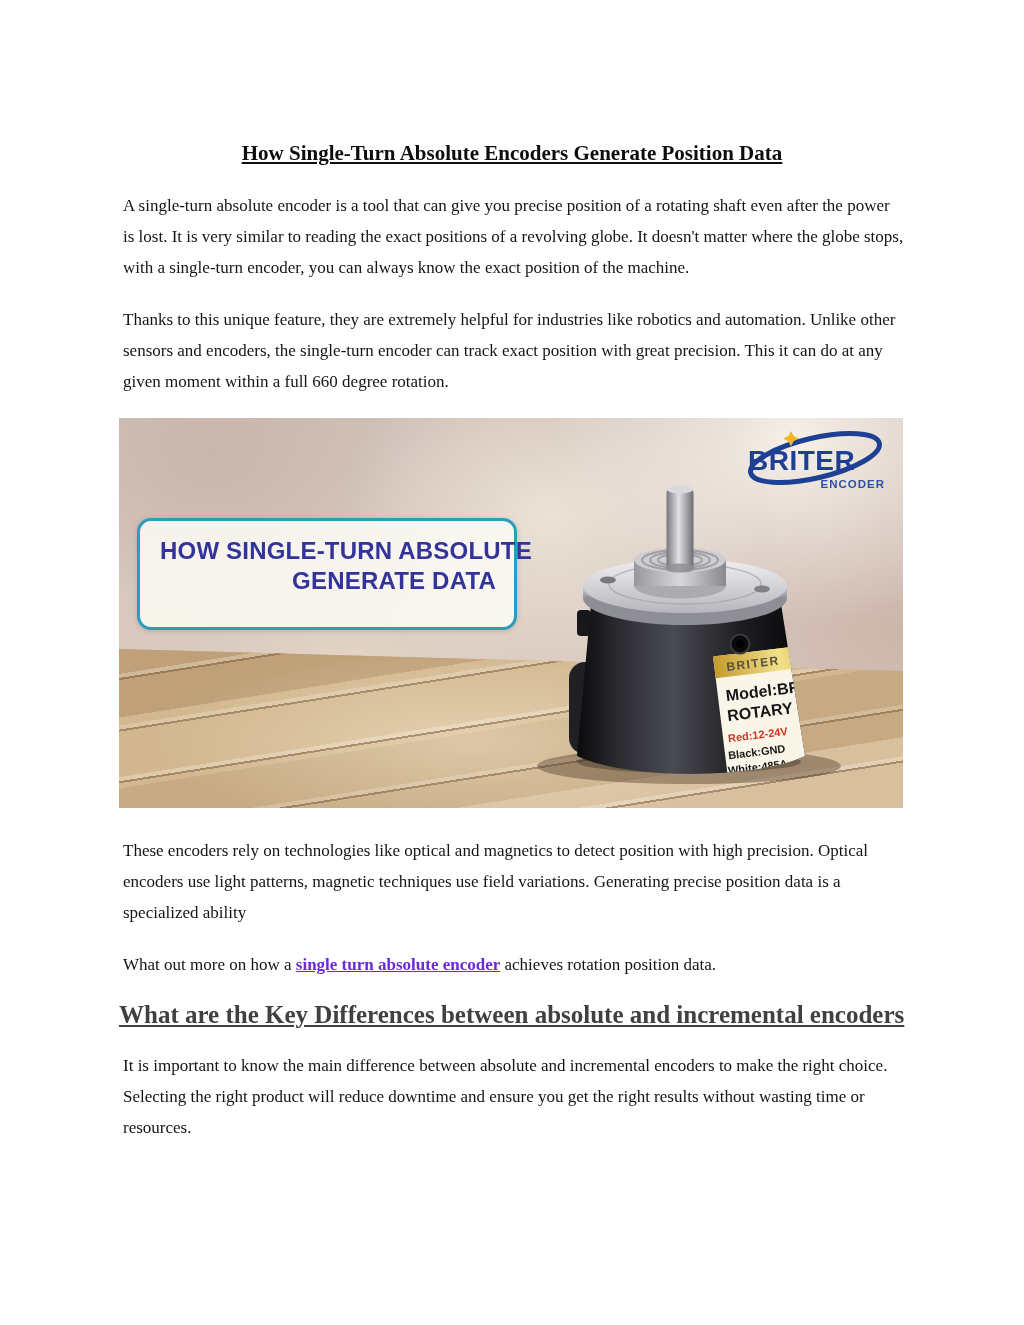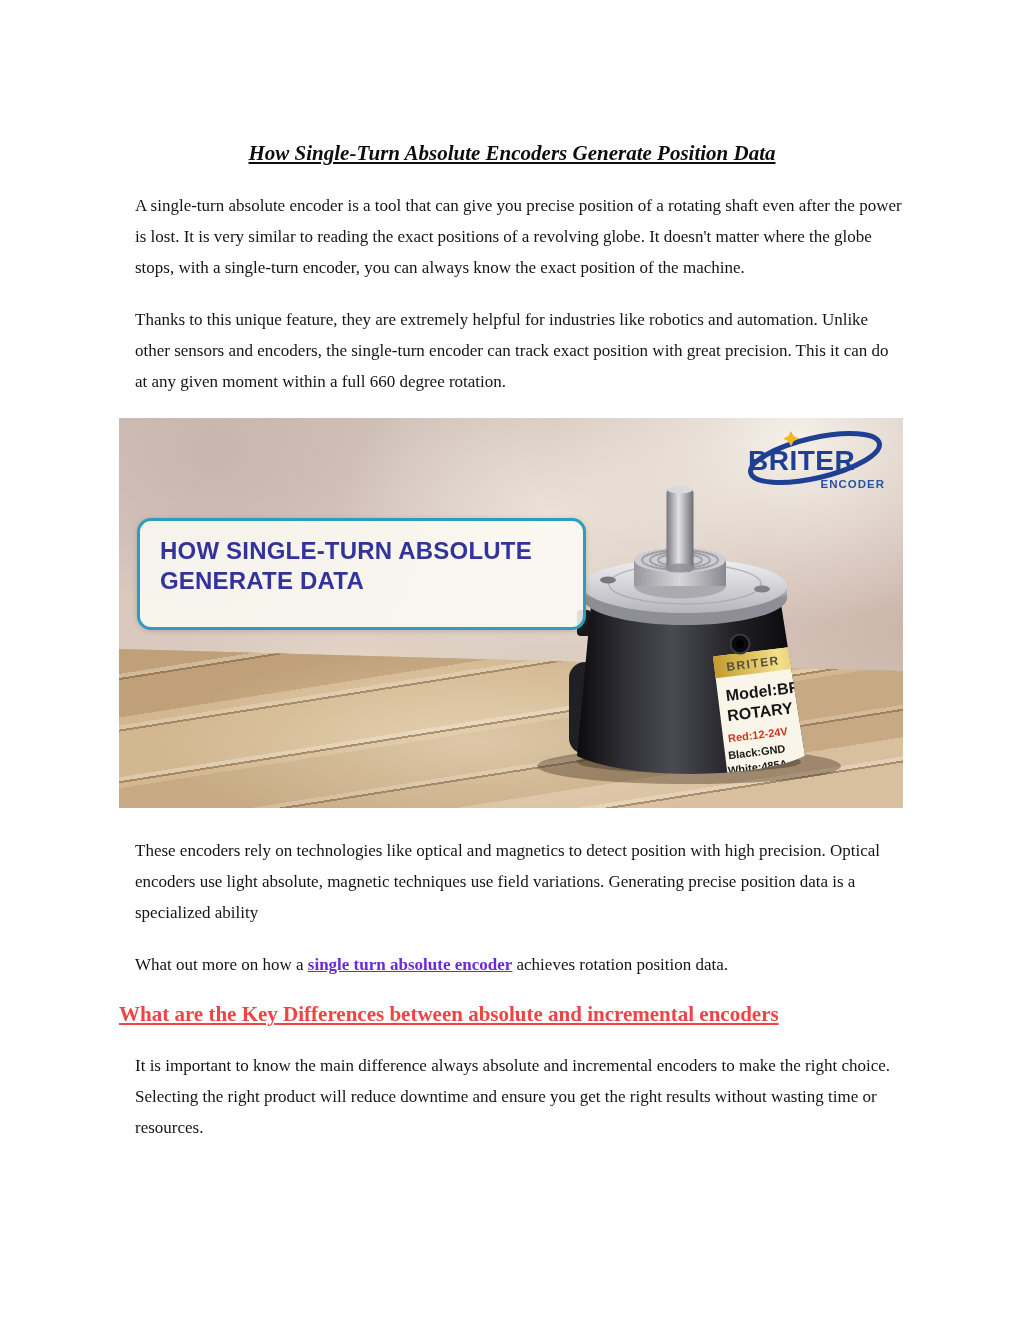--- a/index.html
+++ b/index.html
@@ -4,28 +4,28 @@
 <style>
   html,body{margin:0;padding:0;}
   body{
     width:1024px;height:1325px;background:#ffffff;
     font-family:"Liberation Serif", serif;color:#141414;
     position:relative;overflow:hidden;
   }
   .doc{width:786px;margin:0 auto;padding-top:140px;}
   h1{
     font-size:21px;line-height:26px;font-weight:bold;text-align:center;
-    margin:0 0 24px 0;color:#0d0d0d;font-style:italic;
+    margin:0 0 24px 0;color:#0d0d0d;
   }
   .u{text-decoration:underline;text-underline-offset:2px;}
-  p{font-size:17px;line-height:31px;margin:0 0 21px 16px;}
+  p{font-size:17px;line-height:31px;margin:0 0 21px 4px;}
   a.doclink{color:#6d28d9;font-weight:bold;text-decoration:underline;cursor:pointer;}
   h2{
-    font-size:21px;line-height:27px;font-weight:bold;text-align:left;
-    margin:6px 0 22px 0;color:#ef4444;
+    font-size:25px;line-height:27px;font-weight:bold;text-align:left;
+    margin:6px 0 22px 0;color:#404040;
   }
 
   
   figure.banner{
     margin:3px 0 27px 0;position:relative;width:784px;height:390px;
     overflow:hidden;
   }
   .banner-bg{
     position:absolute;inset:0;
     background:
@@ -43,25 +43,26 @@
       repeating-linear-gradient(351deg,
         rgba(0,0,0,0) 0 45px, rgba(118,88,58,0.50) 45px 47px,
         rgba(255,252,240,0.28) 47px 51px, rgba(0,0,0,0) 51px 96px,
         rgba(106,78,50,0.45) 96px 98px, rgba(255,250,238,0.22) 98px 102px),
       radial-gradient(420px 130px at 45% 60%, rgba(255,244,222,0.40), rgba(255,244,222,0) 75%),
       repeating-linear-gradient(351deg,
         #d8bf9e 0 70px, #c7aa83 70px 142px, #d2b790 142px 212px, #bfa078 212px 284px),
       linear-gradient(#ccb092,#c2a57f);
   }
   .caption-box{
-    position:absolute;left:18px;top:100px;width:449px;height:112px;
+    position:absolute;left:18px;top:100px;width:380px;height:112px;
     box-sizing:border-box;border:3px solid #2a9dc0;border-radius:14px;
     background:rgba(252,250,244,0.88);
     padding:15px 18px 16px 20px;
     box-shadow:0 1px 5px rgba(96,74,64,0.25);
+    text-align:right;
   }
   .caption-line{
     font-family:"Liberation Sans", sans-serif;font-weight:bold;
     font-size:24px;line-height:30px;color:#32339b;letter-spacing:0.2px;
     white-space:nowrap;
   }
   .logo{position:absolute;top:12px;right:14px;width:150px;height:66px;}
   .device{position:absolute;inset:0;}
 </style>
 </head>
@@ -166,21 +167,21 @@
       <path d="M52 1 L54.6 6 L60 8.6 L54.6 11.2 L52 16.2 L49.4 11.2 L44 8.6 L49.4 6 Z" fill="#f2b824"></path>
       <text x="146" y="58" text-anchor="end" font-family="Liberation Sans, sans-serif" font-size="11.5" font-weight="bold" fill="#2a50a5" letter-spacing="1">ENCODER</text>
     </svg>
 
     <div class="caption-box">
       <div class="caption-line">HOW SINGLE-TURN ABSOLUTE</div>
       <div class="caption-line">GENERATE DATA</div>
     </div>
   </figure>
 
-  <p>These encoders rely on technologies like optical and magnetics to detect position with high precision. Optical encoders use light absolute, magnetic techniques use field variations. Generating precise position data is a specialized ability</p>
+  <p>These encoders rely on technologies like optical and magnetics to detect position with high precision. Optical encoders use light patterns, magnetic techniques use field variations. Generating precise position data is a specialized ability</p>
 
   <p><span>What out more on how a </span><a class="doclink">single turn absolute encoder</a><span> achieves rotation position data.</span></p>
 
   <h2><span class="u">What are the Key Differences between absolute and incremental encoders</span></h2>
 
-  <p>It is important to know the main difference always absolute and incremental encoders to make the right choice. Selecting the right product will reduce downtime and ensure you get the right results without wasting time or resources.</p>
+  <p>It is important to know the main difference between absolute and incremental encoders to make the right choice. Selecting the right product will reduce downtime and ensure you get the right results without wasting time or resources.</p>
 
 </div>
 
 </body></html>

